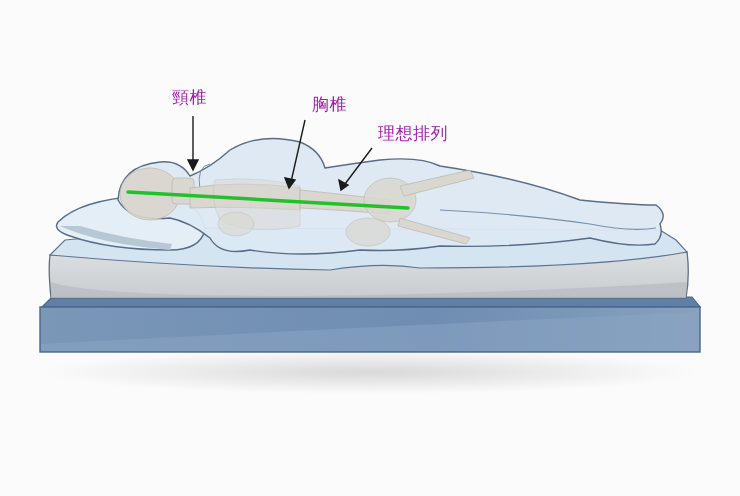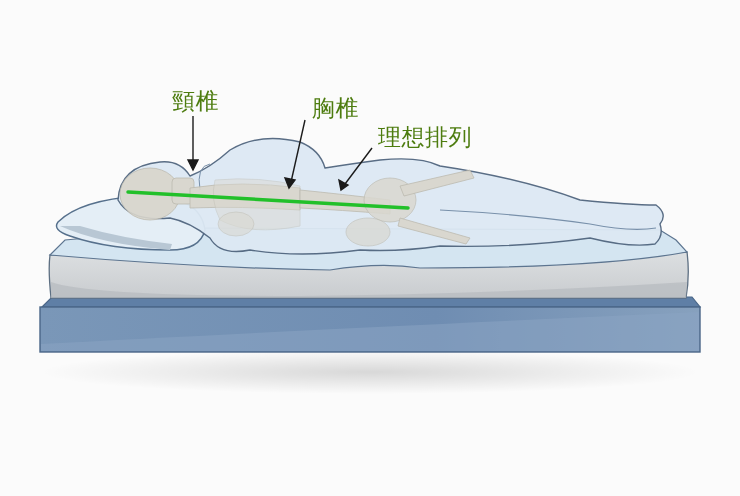--- a/index.html
+++ b/index.html
@@ -1,18 +1,18 @@
 <!DOCTYPE html>
 <html><head>
   <meta charset="utf-8">
   <style>
     html, body { margin: 0; padding: 0; }
     body { width: 740px; height: 496px; background: #fbfbfb; position: relative; overflow: hidden; font-family: "DejaVu Sans", sans-serif; }
     #diagram { position: absolute; left: 0; top: 0; width: 740px; height: 496px; }
-    .label { position: absolute; font-size: 23px; color: #4d7c0f; white-space: nowrap; letter-spacing: 0.5px; }
+    .label { position: absolute; font-size: 17px; color: #a21caf; white-space: nowrap; letter-spacing: 0.5px; }
   </style>
 </head>
 <body>
 
 <svg id="diagram" viewBox="0 0 740 496" xmlns="http://www.w3.org/2000/svg">
   <defs>
     <radialGradient id="shadow" cx="50%" cy="50%" r="50%">
       <stop offset="0%" stop-color="#000" stop-opacity="0.14"></stop>
       <stop offset="100%" stop-color="#000" stop-opacity="0"></stop>
     </radialGradient>

